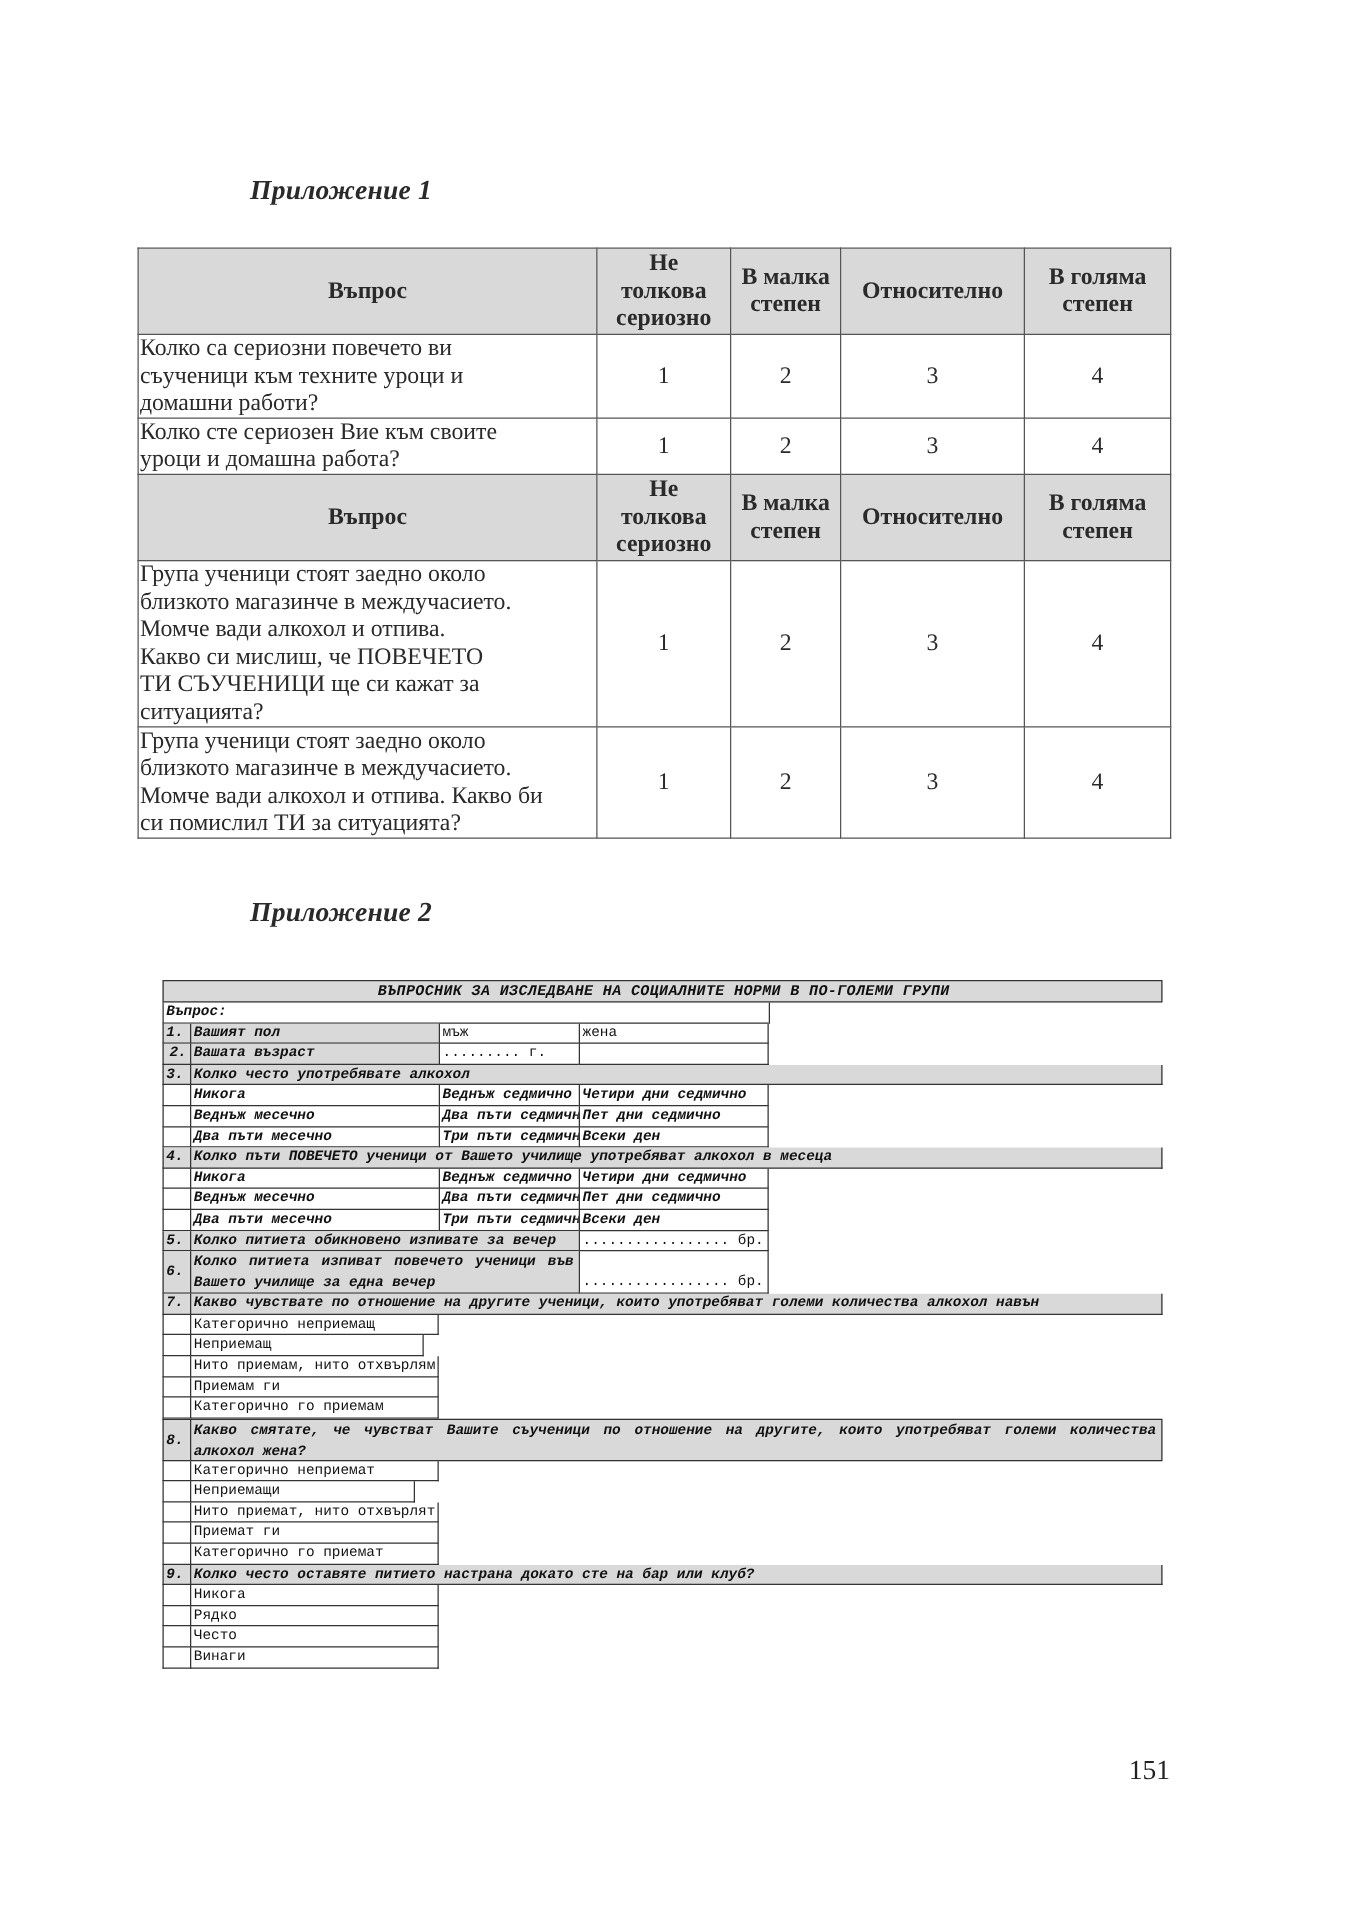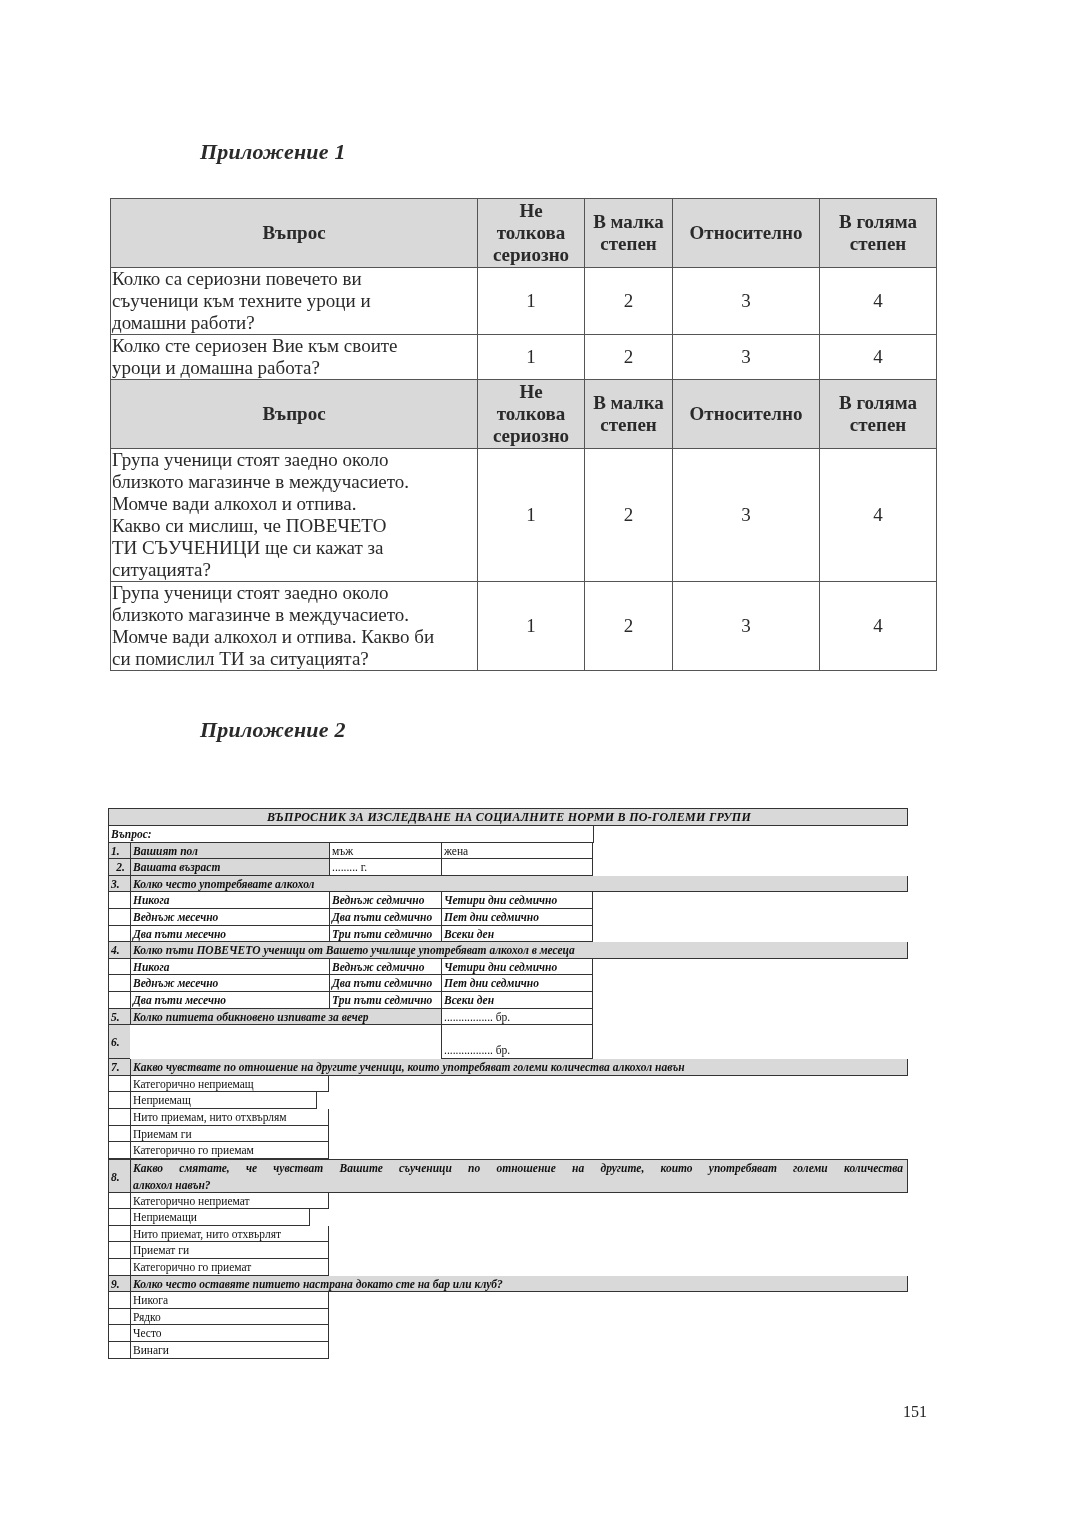--- a/index.html
+++ b/index.html
@@ -17,35 +17,35 @@
   .t1 td, .t1 th { border: 1.5px solid #555; padding: 0 1px; }
   .t1 th { background: #d9d9d9; font-weight: bold; text-align: center; line-height: 22px;
            font-size: 19px; color: #2a2a2a; }
   .t1 .hdr { height: 69px; }
   .t1 td.q { text-align: left; line-height: 22px; vertical-align: middle; color: #2a2a2a; }
   .t1 td.n { text-align: center; vertical-align: middle; color: #2a2a2a; }
   .t1 col.c0 { width: 367px; } .t1 col.c1 { width: 107px; } .t1 col.c2 { width: 88px; }
   .t1 col.c3 { width: 147px; } .t1 col.c4 { width: 117px; }
 
   
-  .t2 { position: absolute; left: 108px; top: 784px; width: 800px;
-        font-family: Liberation Serif, serif; font-size: 11.5px; color: #111; margin-top: 24px; }
+  .t2 { position: absolute; left: 130px; top: 784px; width: 800px;
+        font-family: Liberation Mono, monospace; font-size: 11.5px; color: #111; }
   .t2 .row { position: relative; height: 16.6px; box-sizing: border-box; }
   .t2 .cell { position: absolute; top: 0; height: 100%; box-sizing: border-box;
               white-space: nowrap; overflow: hidden; line-height: 16px; padding-left: 2px; }
   .bi { font-weight: bold; font-style: italic; }
   .gray { background: #d9d9d9; }
   .bt { border-top: 1px solid #333; }
   .bb { border-bottom: 1px solid #333; }
   .bl { border-left: 1px solid #333; }
   .br { border-right: 1px solid #333; }
   .title-cell { left: 0; width: 800px; text-align: center; font-weight: bold; font-style: italic;
                 font-size: 12px; letter-spacing: 0.3px; }
 
-  .page-number { position: absolute; left: 903px; top: 1403px; font-size: 16px; color: #222; }
+  .page-number { position: absolute; left: 903px; top: 1403px; font-size: 22px; color: #222; }
 </style>
 </head>
 <body>
 
 <div id="h1" class="appendix-heading">Приложение 1</div>
 
 <table class="t1">
   <colgroup>
       <col class="c0">
       <col class="c1">
@@ -204,20 +204,24 @@
       <div class="cell bi bl bb" style="left: 221px; width: 112px;">Три пъти седмично</div>
       <div class="cell bi bl bb br" style="left: 333px; width: 152px;">Всеки ден</div>
     </div>
     <div class="row">
       <div class="cell bi gray bl bb" style="left: 0px; width: 22px;">5.</div>
       <div class="cell bi gray bl bb" style="left: 22px; width: 311px;">Колко питиета обикновено изпивате за вечер</div>
       <div class="cell bl bb br" style="left: 333px; width: 152px;">................. бр.</div>
     </div>
     <div class="row" style="height: 34px;">
       <div class="cell bi gray bl bb" style="left: 0px; width: 22px; line-height: 34px;">6.</div>
+      <div class="cell bi gray bl bb" style="left: 22px; width: 311px; white-space: normal;">
+        <div style="line-height: 17px; text-align: justify; text-align-last: justify; padding-right: 4px;">Колко питиета изпиват повечето ученици във</div>
+        <div style="line-height: 17px;">Вашето училище за една вечер</div>
+      </div>
       <div class="cell bl bb br" style="left: 333px; width: 152px; line-height: 50px;">................. бр.</div>
     </div>
     <div class="row">
       <div class="cell bi gray bl bb" style="left: 0px; width: 22px;">7.</div>
       <div class="cell bi gray bl bb br" style="left: 22px; width: 778px;">Какво чувствате по отношение на другите ученици, които употребяват големи количества алкохол навън</div>
     </div>
     <div class="row">
       <div class="cell bl bb" style="left: 0px; width: 22px;"></div>
       <div class="cell bl bb br" style="left: 22px; width: 199px;">Категорично неприемащ</div>
     </div>
@@ -234,21 +238,21 @@
       <div class="cell bl bb br" style="left: 22px; width: 199px;">Приемам ги</div>
     </div>
     <div class="row">
       <div class="cell bl bb" style="left: 0px; width: 22px;"></div>
       <div class="cell bl bb br" style="left: 22px; width: 199px;">Категорично го приемам</div>
     </div>
     <div class="row" style="height: 34px;">
       <div class="cell bi gray bl bb bt" style="left: 0px; width: 22px; line-height: 34px;">8.</div>
       <div class="cell bi gray bl bb br bt" style="left: 22px; width: 778px;">
         <div style="line-height: 17px; text-align: justify; text-align-last: justify; padding-right: 4px; white-space: normal;">Какво смятате, че чувстват Вашите съученици по отношение на другите, които употребяват големи количества</div>
-        <div style="line-height: 17px;">алкохол навън?</div>
+        <div style="line-height: 17px;">алкохол жена?</div>
       </div>
     </div>
     <div class="row">
       <div class="cell bl bb" style="left: 0px; width: 22px;"></div>
       <div class="cell bl bb br" style="left: 22px; width: 199px;">Категорично неприемат</div>
     </div>
     <div class="row">
       <div class="cell bl bb" style="left: 0px; width: 22px;"></div>
       <div class="cell bl bb br" style="left: 22px; width: 180px;">Неприемащи</div>
     </div>

